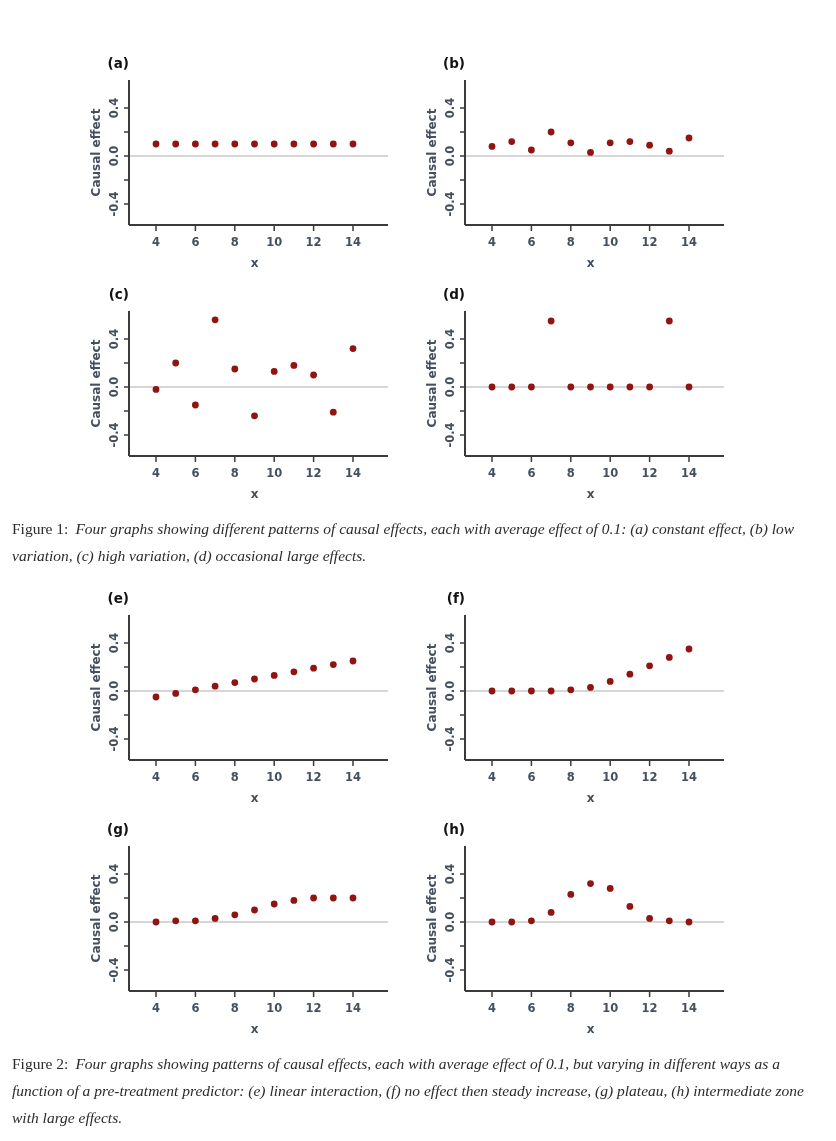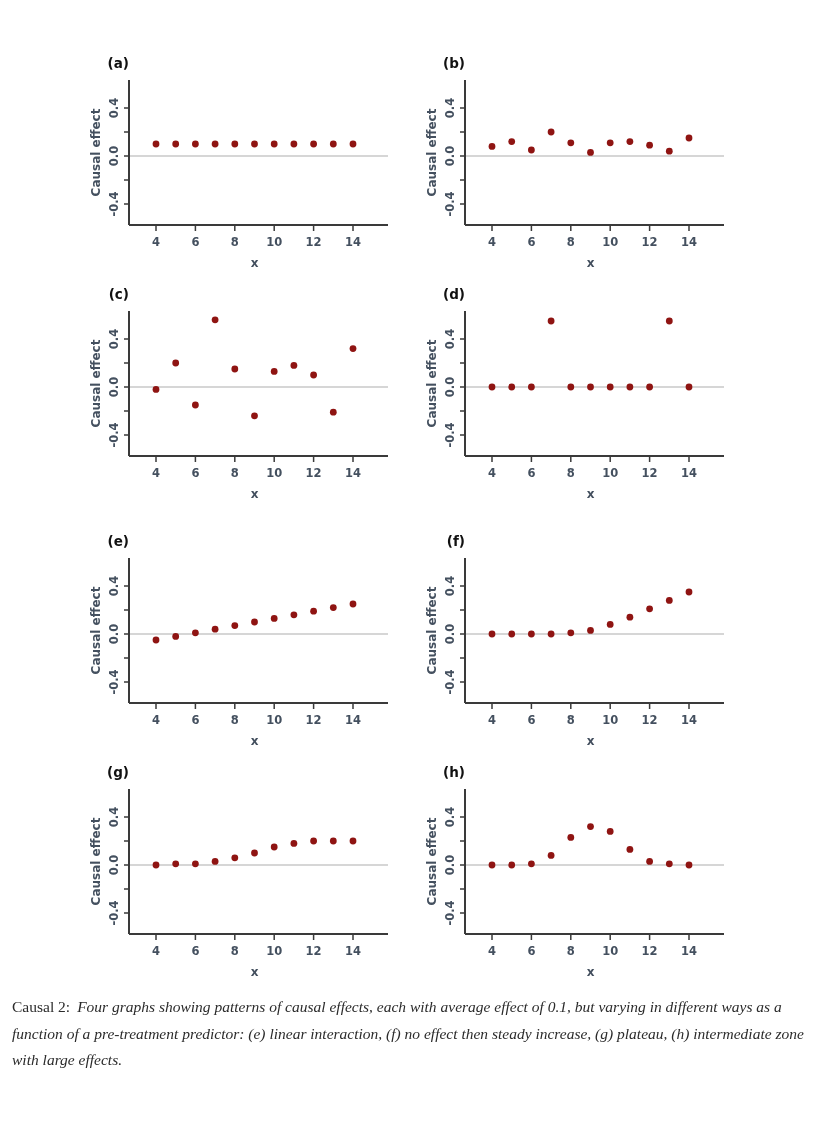--- a/index.html
+++ b/index.html
@@ -199,20 +199,21 @@
             <circle cx="176.8" cy="106" r="3.4" fill="#8f1412"></circle>
             <circle cx="196.5" cy="106" r="3.4" fill="#8f1412"></circle>
             <circle cx="216.2" cy="106" r="3.4" fill="#8f1412"></circle>
             <circle cx="235.9" cy="106" r="3.4" fill="#8f1412"></circle>
             <circle cx="255.6" cy="106" r="3.4" fill="#8f1412"></circle>
             <circle cx="275.29999999999995" cy="40" r="3.4" fill="#8f1412"></circle>
             <circle cx="295" cy="106" r="3.4" fill="#8f1412"></circle>
           </svg>
         </div>
     </div>
+    <p class="caption"><span class="cap-prefix">Figure 1:</span><span class="cap-text">Four graphs showing different patterns of causal effects, each with average effect of 0.1: (a) constant effect, (b) low variation, (c) high variation, (d) occasional large effects.</span></p>
   </section>
 
   <section class="figure-block" id="figure-2">
     <div class="panel-grid">
       <div class="panel">
           <svg width="336" height="231" viewBox="0 0 336 231">
             <text x="71" y="18" text-anchor="end" font-family="&quot;DejaVu Sans&quot;, sans-serif" font-size="13.5" font-weight="bold" fill="#111111">(e)</text>
             <line x1="71" y1="106" x2="330" y2="106" stroke="#c9c9c9" stroke-width="1.4"></line>
             <line x1="71" y1="30" x2="71" y2="175" stroke="#3a3a3a" stroke-width="2"></line>
             <line x1="71" y1="175" x2="330" y2="175" stroke="#3a3a3a" stroke-width="2"></line>
@@ -368,16 +369,16 @@
             <circle cx="176.8" cy="78.4" r="3.4" fill="#8f1412"></circle>
             <circle cx="196.5" cy="67.6" r="3.4" fill="#8f1412"></circle>
             <circle cx="216.2" cy="72.4" r="3.4" fill="#8f1412"></circle>
             <circle cx="235.9" cy="90.4" r="3.4" fill="#8f1412"></circle>
             <circle cx="255.6" cy="102.4" r="3.4" fill="#8f1412"></circle>
             <circle cx="275.29999999999995" cy="104.8" r="3.4" fill="#8f1412"></circle>
             <circle cx="295" cy="106" r="3.4" fill="#8f1412"></circle>
           </svg>
         </div>
     </div>
-    <p class="caption"><span class="cap-prefix">Causal 2:</span><span class="cap-text">Four graphs showing patterns of causal effects, each with average effect of 0.1, but varying in different ways as a function of a pre-treatment predictor: (e) linear interaction, (f) no effect then steady increase, (g) plateau, (h) intermediate zone with large effects.</span></p>
+    <p class="caption"><span class="cap-prefix">Figure 2:</span><span class="cap-text">Four graphs showing patterns of causal effects, each with average effect of 0.1, but varying in different ways as a function of a pre-treatment predictor: (e) linear interaction, (f) no effect then steady increase, (g) plateau, (h) intermediate zone with large effects.</span></p>
   </section>
 
 </div>
 
 </body></html>

